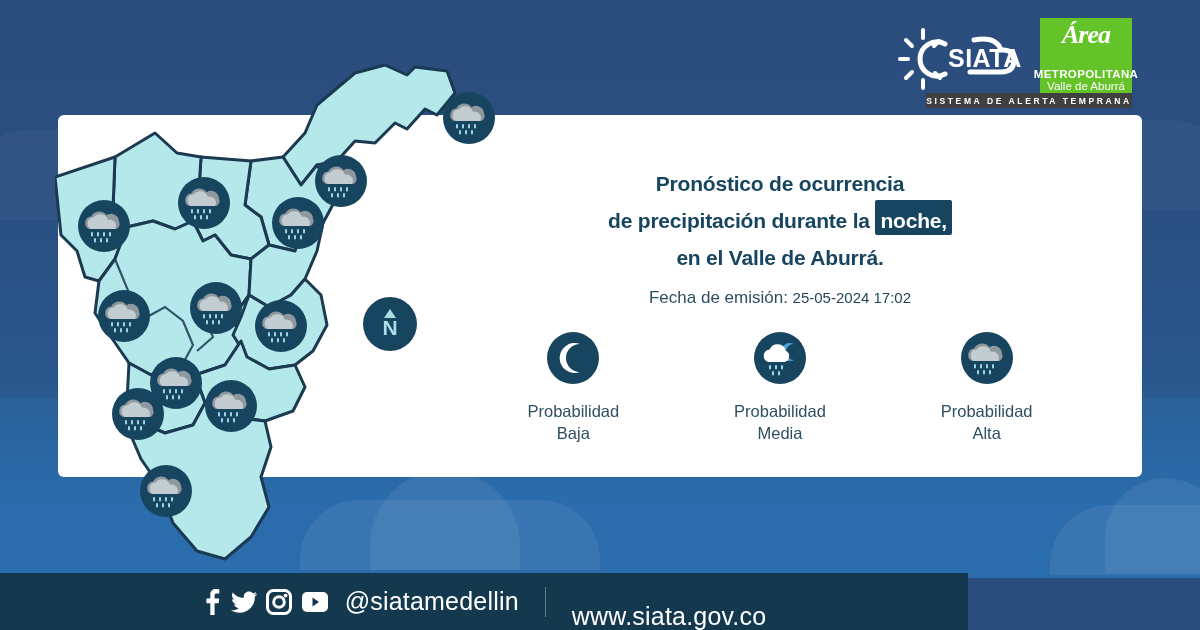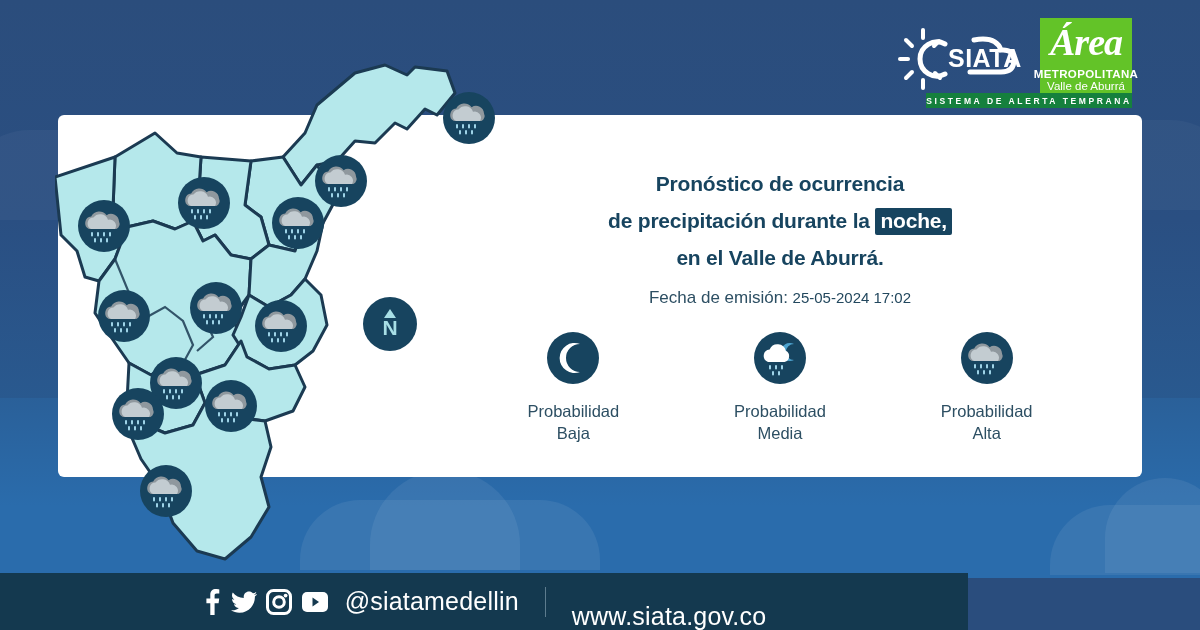--- a/index.html
+++ b/index.html
@@ -53,45 +53,45 @@
   .siata-logo { position: relative; width: 132px; height: 74px; }
   .am-logo {
     width: 92px; height: 78px; background: #63c328;
     display: flex; flex-direction: column; align-items: center; justify-content: flex-end;
     padding-bottom: 3px; box-sizing: border-box; position: relative;
   }
   .am-script {
     position: absolute; top: 2px; left: 0; right: 0;
     text-align: center; color: #fff;
     font-family: "Liberation Serif", serif;
-    font-style: italic; font-weight: bold; font-size: 38px;
+    font-style: italic; font-weight: bold; font-size: 26px;
     letter-spacing: -1px;
   }
   .am-l1 { color:#fff; font-size: 11.5px; font-weight: bold; letter-spacing: .4px; line-height: 12px; margin-top: 44px; }
   .am-l2 { color:#fff; font-size: 11.5px; line-height: 13px; }
   .alerta-bar {
     position: absolute; right: 68px; top: 93px;
-    width: 206px; height: 15px; background: #15803d;
+    width: 206px; height: 15px; background: #404040;
     display: flex; align-items: center; justify-content: center;
   }
   .alerta-bar span {
     color: #fff; font-size: 8.5px; font-weight: bold; letter-spacing: 2.6px;
   }
 
   
   .title-wrap {
     position: absolute; left: 470px; top: 165px; width: 620px;
     text-align: center;
   }
   .title {
     color: #17445f; font-size: 21px; font-weight: bold; line-height: 37px;
     letter-spacing: -0.2px;
   }
   .hl {
-    background: #17445f; color: #ffffff; padding: 1px 5px 3px 5px; border-radius: 2px; text-align: center;
+    background: #17445f; color: #ffffff; padding: 9px 5px 3px 5px; border-radius: 2px; text-align: center;
   }
   .fecha {
     margin-top: 12px; color: #2d4f63; font-size: 17px;
   }
   .fecha .val { font-size: 15px; color:#23485e; }
 
   
   .legend {
     position: absolute; left: 470px; top: 332px; width: 620px;
     display: flex; justify-content: space-around; align-items: flex-start;

